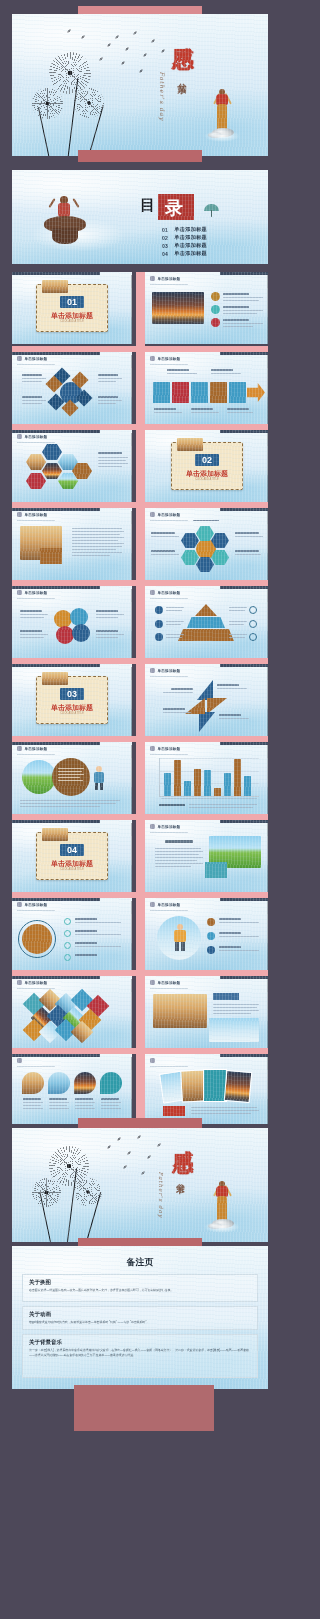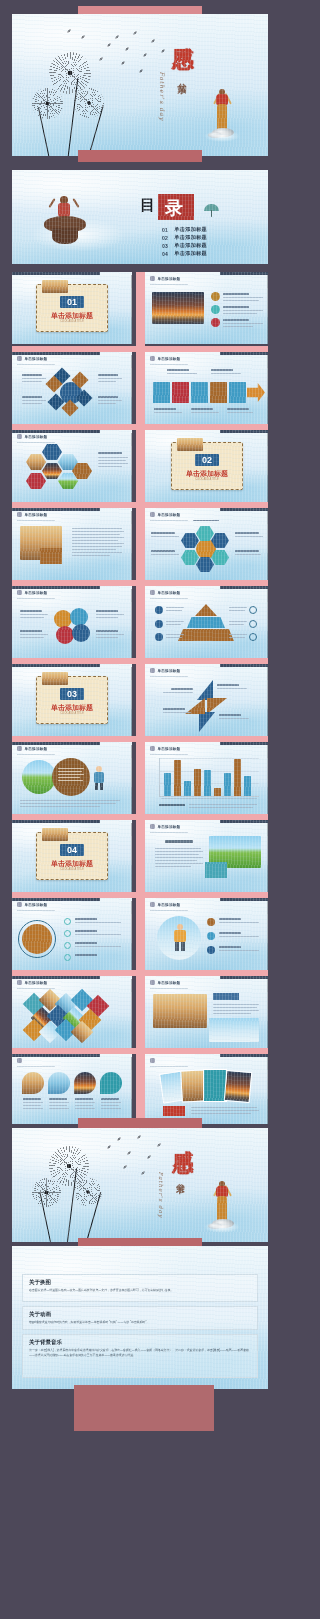--- a/index.html
+++ b/index.html
@@ -740,20 +740,21 @@
       <div class="fg-body" style="left:5px; top:16px; width:10px; height:25px;"></div>
       <div class="rocks" style="left:0px; top:39px; width:22px; height:9px;"></div>
       <div class="rocks" style="left:-4px; top:43px; width:14px; height:6px; opacity:.85;"></div>
       <div class="splash" style="left:-8px; top:41px; width:36px; height:12px;"></div>
     </div>
   </div>
 
   <div class="pinktop" style="left:78px; top:1238px; width:124px; height:14px; background:#b9676b;"></div>
 
   <div class="notes wc paper-tex" style="top:1246px; height:143px;">
+    <div class="notes-title" style="margin-top:10px; font-size:9px;">备注页</div>
 
     <div class="nsec" style="top:28px; height:28px; padding:4px 6px;">
       <h4 style="font-size:5.5px;">关于换图</h4>
       <p style="font-size:2.9px; line-height:1.6; margin-top:2px;">右击图片选择—设置图片格式—填充—图片或纹理填充—文件，选择要替换的图片即可，亦可复制粘贴进行替换。</p>
     </div>
 
     <div class="nsec" style="top:60px; height:24px; padding:4px 6px;">
       <h4 style="font-size:5.5px;">关于动画</h4>
       <p style="font-size:2.9px; line-height:1.6; margin-top:2px;">若ppt播放设置为动作时的方式，如需设置请单击—单击鼠标时 "切换" ——勾选 "单击鼠标时"。</p>
     </div>

